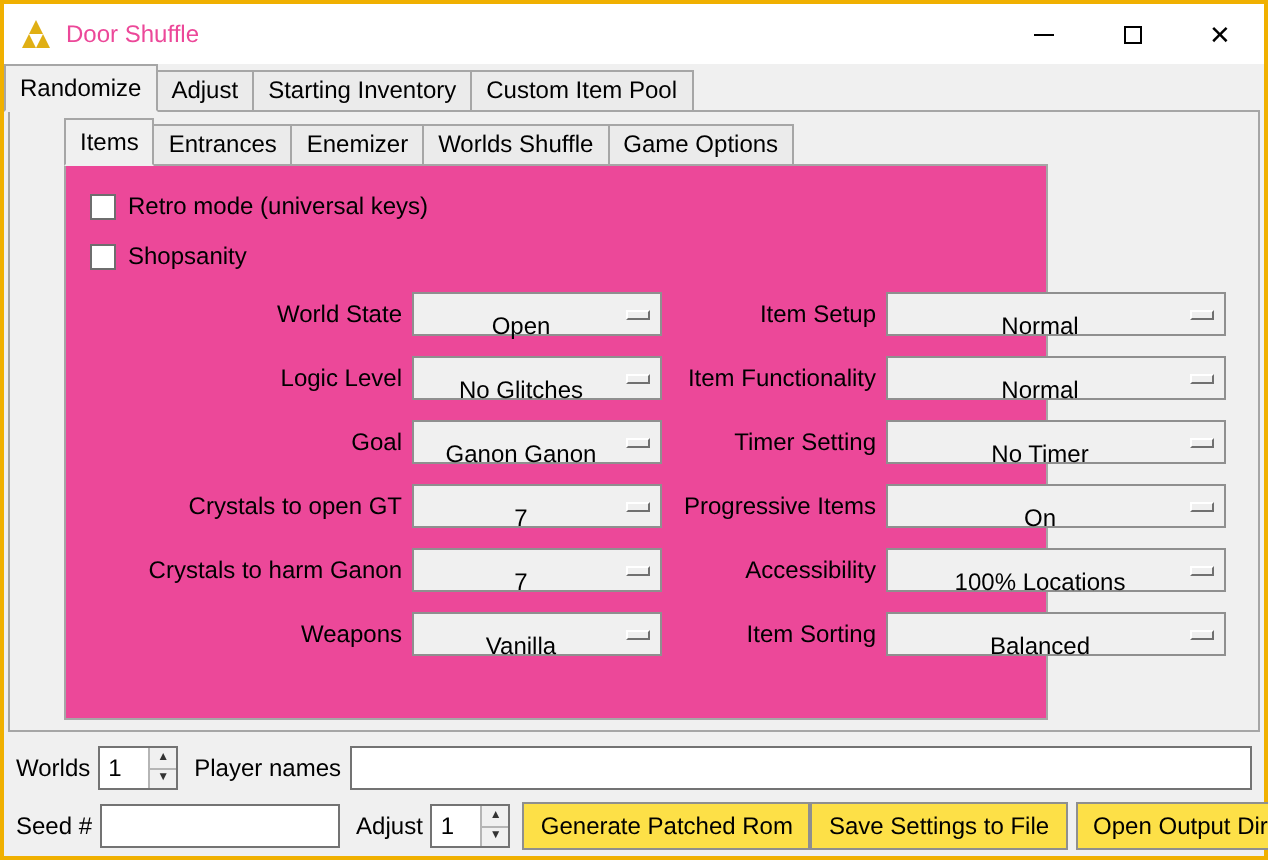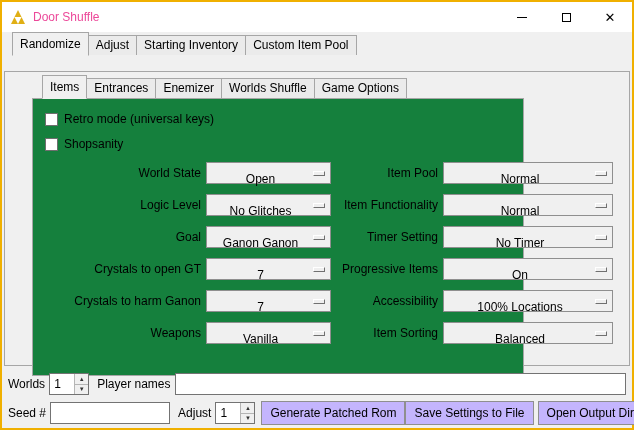--- a/index.html
+++ b/index.html
@@ -10,33 +10,33 @@
   .app-icon { margin-left:8px; width:16px; height:16px; display:flex; }
   .title { margin-left:7px; font-size:12px; color:#ec4899; }
   .win-btns { margin-left:auto; display:flex; height:100%; }
   .win-btn { width:44px; height:100%; display:flex; align-items:center; justify-content:center; }
   .glyph-min { width:10px; height:1px; background:#000; }
   .glyph-max { width:9px; height:9px; border:1px solid #000; box-sizing:border-box; }
   .close-glyph { font-size:13px; line-height:1; color:#000; }
 
   .content { position:relative; height:396px; }
 
-  .tabs { display:flex; align-items:flex-end; height:23px; padding-left:10px;
+  .tabs { display:flex; align-items:flex-end; height:23px; padding-left:0;
           position:relative; z-index:3; }
   .tab { position:relative; box-sizing:border-box; height:20px; line-height:18px; padding:0 7px;
          font-size:12px; background:#ebebeb; border:1px solid #a6a6a6; border-bottom:none;
          white-space:nowrap; cursor:default; }
   .tab + .tab { margin-left:-1px; }
   .tab.selected { height:24px; line-height:22px; background:#f0f0f0; margin-bottom:-1px;
                   border-bottom:1px solid #f0f0f0; z-index:5; }
 
   .outer-pane { position:absolute; left:2px; right:2px; top:23px; bottom:62px;
-                border:1px solid #a6a6a6; background:#f0f0f0; box-sizing:border-box;margin-top:16px; }
+                border:1px solid #a6a6a6; background:#f0f0f0; box-sizing:border-box; }
   .inner { margin:3px 0 0 27px; }
-  .inner-pane { width:492px; height:278px; border:1px solid #a6a6a6; background:#15803d;
+  .inner-pane { width:492px; height:278px; border:1px solid #a6a6a6; background:#ec4899;
                 box-sizing:border-box; }
 
   .checks { padding:10px 0 0 12px; }
   .check-row { display:flex; align-items:center; height:20px; margin-bottom:5px; cursor:default; }
   .checkbox { width:13px; height:13px; background:#fff; border:1px solid #6e6e6e;
               box-sizing:border-box; margin-right:6px; flex:none; }
   .check-label { font-size:12px; }
 
   .settings { display:grid; grid-template-columns:158px 125px 102px 170px;
               column-gap:5px; row-gap:10px; margin:8px 0 0 10px; }
@@ -60,21 +60,21 @@
   .seed-input { width:120px; }
   .spinbox { display:flex; height:22px; box-sizing:border-box; border:1px solid #737373;
              background:#fff; width:40px; flex:none; }
   .spin-input { width:100%; border:none; outline:none; font-size:12px; font-family:inherit;
                 padding:0 0 0 4px; min-width:0; background:transparent; }
   .spin-arrows { display:flex; flex-direction:column; width:13px; flex:none;
                  border-left:1px solid #b5b5b5; }
   .spin-btn { flex:1; display:flex; align-items:center; justify-content:center;
               font-size:6px; background:#f0f0f0; color:#333; cursor:default; }
   .spin-btn + .spin-btn { border-top:1px solid #b5b5b5; }
-  .btn { height:24px; box-sizing:border-box; border:1px solid #8f8f8f; background:#c4b5fd;
+  .btn { height:24px; box-sizing:border-box; border:1px solid #8f8f8f; background:#fde047;
          font-size:12px; font-family:inherit; padding:0 8px; white-space:nowrap; cursor:default; }
   .spacer { flex:1; }
 </style>
 </head>
 <body>
 
 <div class="window">
 
   <div class="titlebar">
     <span class="app-icon">
@@ -130,21 +130,21 @@
             </div>
           </div>
 
           <div class="settings">
 
             <div class="setting-label">World State</div>
             <button class="dropdown">
               <span>Open</span>
               <span class="indicator"></span>
             </button>
-            <div class="setting-label">Item Pool</div>
+            <div class="setting-label">Item Setup</div>
             <button class="dropdown">
               <span>Normal</span>
               <span class="indicator"></span>
             </button>
 
             <div class="setting-label">Logic Level</div>
             <button class="dropdown">
               <span>No Glitches</span>
               <span class="indicator"></span>
             </button>

